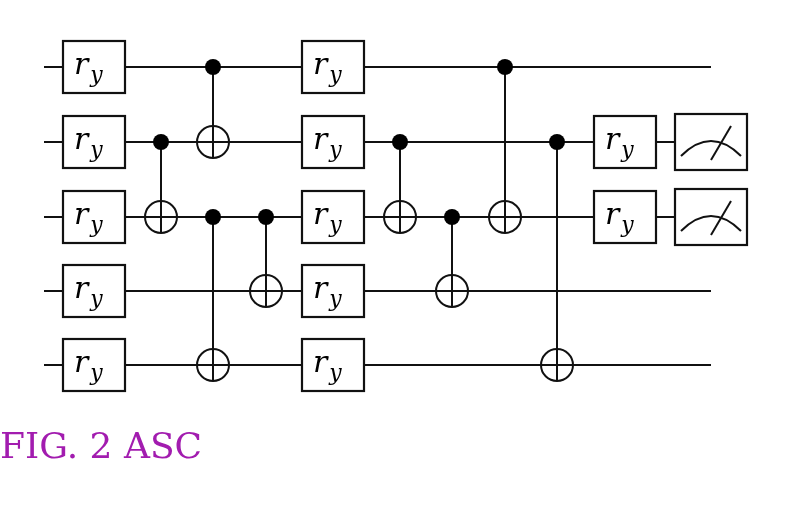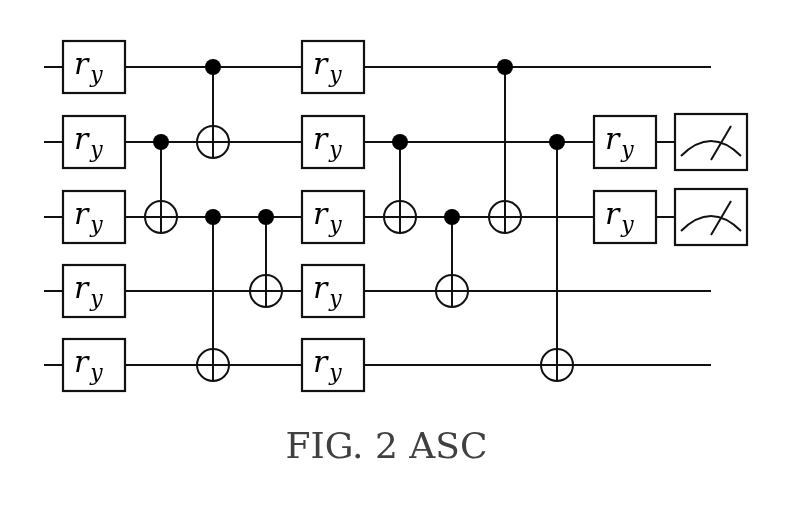--- a/index.html
+++ b/index.html
@@ -5,22 +5,22 @@
   html, body { margin:0; padding:0; background:#ffffff; }
   body { width:800px; height:508px; position:relative; overflow:hidden; }
   #circuit { position:absolute; left:0; top:0; }
   .wire { stroke:#111; stroke-width:2; }
   .gate-box { fill:#fff; stroke:#111; stroke-width:2.2; }
   .gate-label { font-family:"DejaVu Serif", serif; font-style:italic; fill:#000; }
   .ctrl { fill:#000; }
   .target { fill:#fff; stroke:#111; stroke-width:2; }
   .vline { stroke:#111; stroke-width:2; }
   .meter-arc { fill:none; stroke:#111; stroke-width:2; }
-  #caption { position:absolute; left:0; width:773px; top:425px; text-align:center;
-             font-family:"DejaVu Serif", serif; font-size:36px; color:#404040; }
+  #caption { position:absolute; left:0; width:773px; top:425px; text-align:left;
+             font-family:"DejaVu Serif", serif; font-size:36px; color:#a21caf; }
 </style>
 </head>
 <body>
 
 <svg id="circuit" width="800" height="420">
     <line x1="44" y1="67" x2="711" y2="67" class="wire"></line>
     <line x1="44" y1="142" x2="711" y2="142" class="wire"></line>
     <line x1="44" y1="217" x2="711" y2="217" class="wire"></line>
     <line x1="44" y1="291" x2="711" y2="291" class="wire"></line>
     <line x1="44" y1="365" x2="711" y2="365" class="wire"></line>

